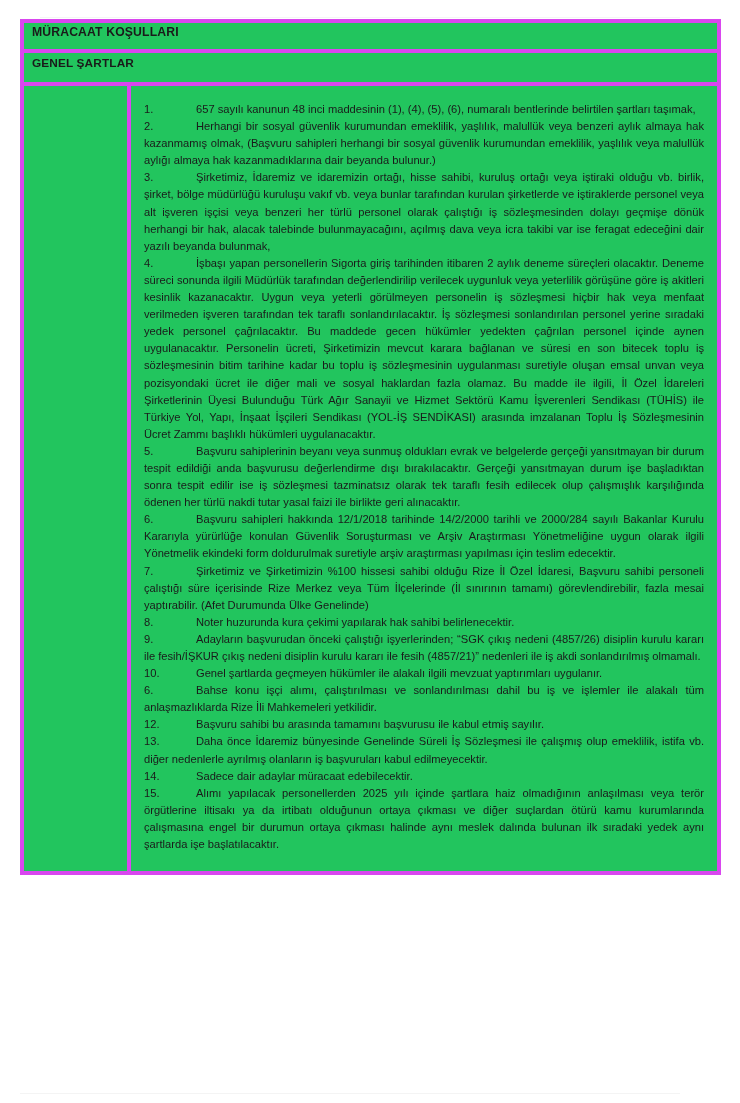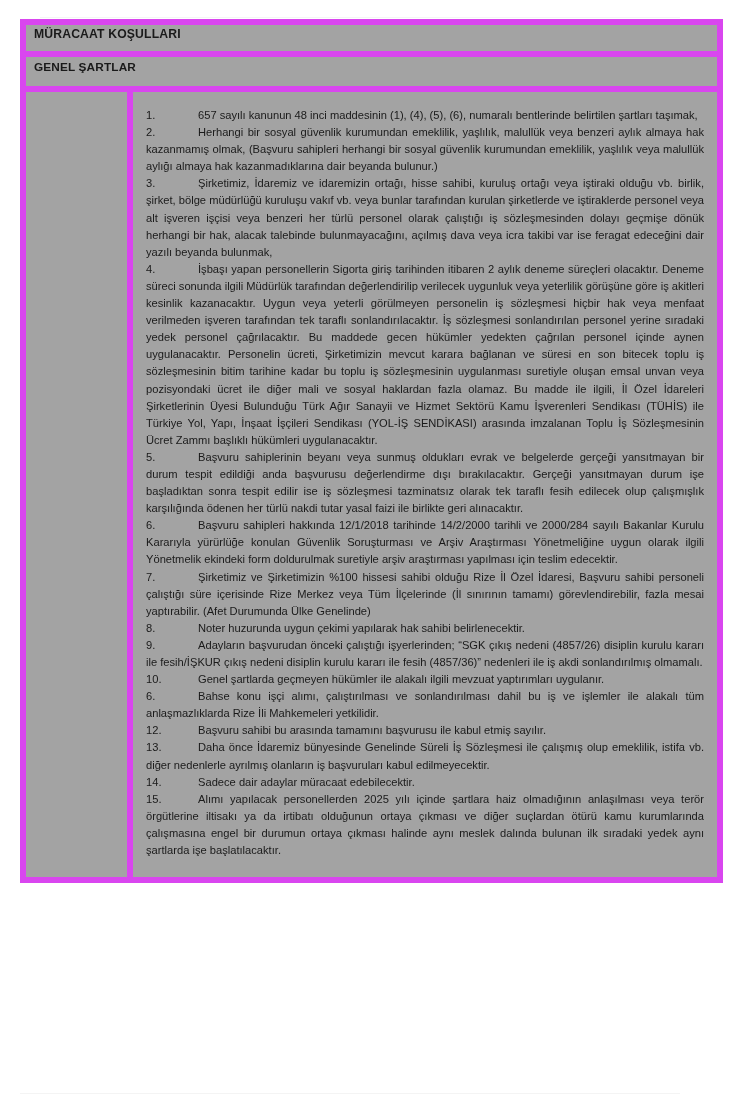--- a/index.html
+++ b/index.html
@@ -29,24 +29,24 @@
   .doc-table {
     position: absolute;
     left: 20px;
     top: 19px;
     width: 699px;
     border-collapse: collapse;
     table-layout: fixed;
   }
 
   .doc-table td {
-    border: 6px solid #d946ef;
+    border: 4px solid #d946ef;
     vertical-align: top;
     padding: 0;
-    background: #a3a3a3;
+    background: #22c55e;
   }
 
   
   .hdr-cell {
     height: 22px;
     padding: 2px 0 2px 8px !important;
     font-weight: bold;
     font-size: 12.2px;
     letter-spacing: 0.15px;
     white-space: nowrap;
@@ -143,24 +143,24 @@
             <p class="clause">
               <span class="num">5.</span><span>Başvuru sahiplerinin beyanı veya sunmuş oldukları evrak ve belgelerde gerçeği yansıtmayan bir durum tespit edildiği anda başvurusu değerlendirme dışı bırakılacaktır. Gerçeği yansıtmayan durum işe başladıktan sonra tespit edilir ise iş sözleşmesi tazminatsız olarak tek taraflı fesih edilecek olup çalışmışlık karşılığında ödenen her türlü nakdi tutar yasal faizi ile birlikte geri alınacaktır.</span>
             </p>
             <p class="clause">
               <span class="num">6.</span><span>Başvuru sahipleri hakkında 12/1/2018 tarihinde 14/2/2000 tarihli ve 2000/284 sayılı Bakanlar Kurulu Kararıyla yürürlüğe konulan Güvenlik Soruşturması ve Arşiv Araştırması Yönetmeliğine uygun olarak ilgili Yönetmelik ekindeki form doldurulmak suretiyle arşiv araştırması yapılması için teslim edecektir.</span>
             </p>
             <p class="clause">
               <span class="num">7.</span><span>Şirketimiz ve Şirketimizin %100 hissesi sahibi olduğu Rize İl Özel İdaresi, Başvuru sahibi personeli çalıştığı süre içerisinde Rize Merkez veya Tüm İlçelerinde (İl sınırının tamamı) görevlendirebilir, fazla mesai yaptırabilir. (Afet Durumunda Ülke Genelinde)</span>
             </p>
             <p class="clause">
-              <span class="num">8.</span><span>Noter huzurunda uygun çekimi yapılarak hak sahibi belirlenecektir.</span>
+              <span class="num">8.</span><span>Noter huzurunda kura çekimi yapılarak hak sahibi belirlenecektir.</span>
             </p>
             <p class="clause">
-              <span class="num">9.</span><span>Adayların başvurudan önceki çalıştığı işyerlerinden; “SGK çıkış nedeni (4857/26) disiplin kurulu kararı ile fesih/İŞKUR çıkış nedeni disiplin kurulu kararı ile fesih (4857/36)” nedenleri ile iş akdi sonlandırılmış olmamalı.</span>
+              <span class="num">9.</span><span>Adayların başvurudan önceki çalıştığı işyerlerinden; “SGK çıkış nedeni (4857/26) disiplin kurulu kararı ile fesih/İŞKUR çıkış nedeni disiplin kurulu kararı ile fesih (4857/21)” nedenleri ile iş akdi sonlandırılmış olmamalı.</span>
             </p>
             <p class="clause wide-num">
               <span class="num">10.</span><span>Genel şartlarda geçmeyen hükümler ile alakalı ilgili mevzuat yaptırımları uygulanır.</span>
             </p>
             <p class="clause wide-num">
               <span class="num">6.</span><span>Bahse konu işçi alımı, çalıştırılması ve sonlandırılması dahil bu iş ve işlemler ile alakalı tüm anlaşmazlıklarda Rize İli Mahkemeleri yetkilidir.</span>
             </p>
             <p class="clause wide-num">
               <span class="num">12.</span><span>Başvuru sahibi bu arasında tamamını başvurusu ile kabul etmiş sayılır.</span>
             </p>

